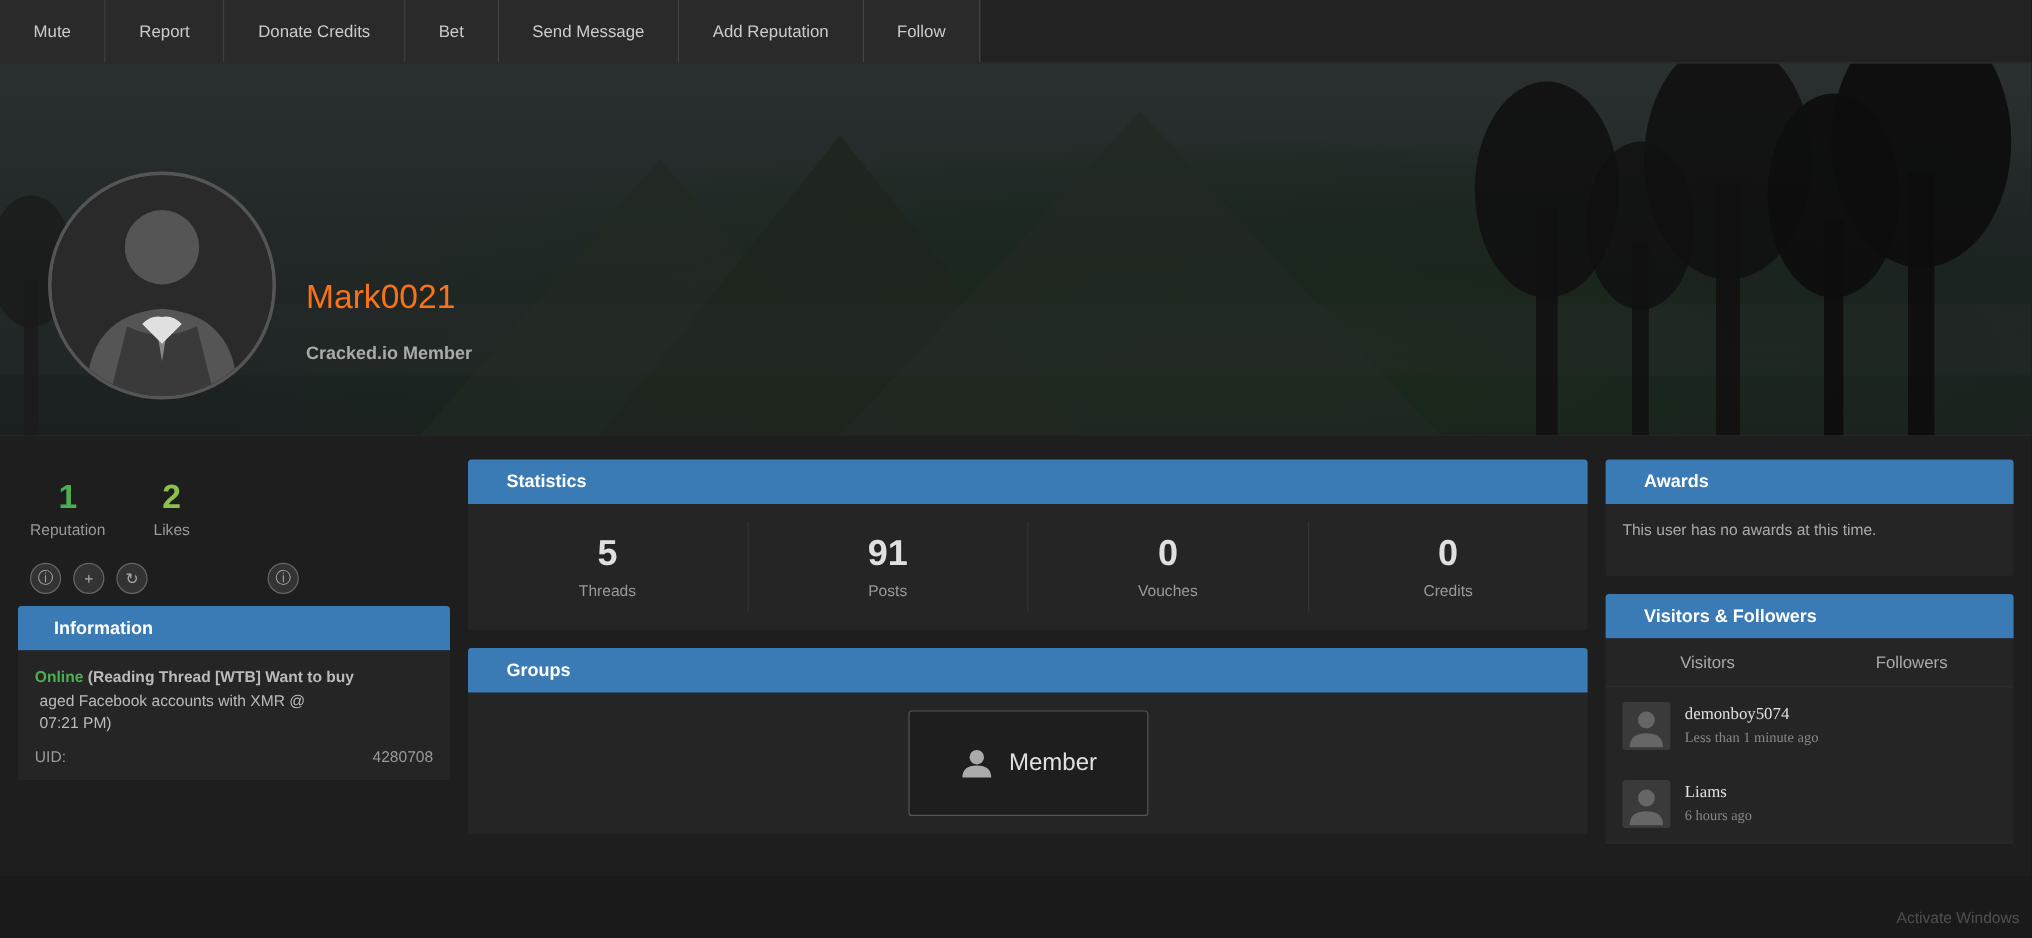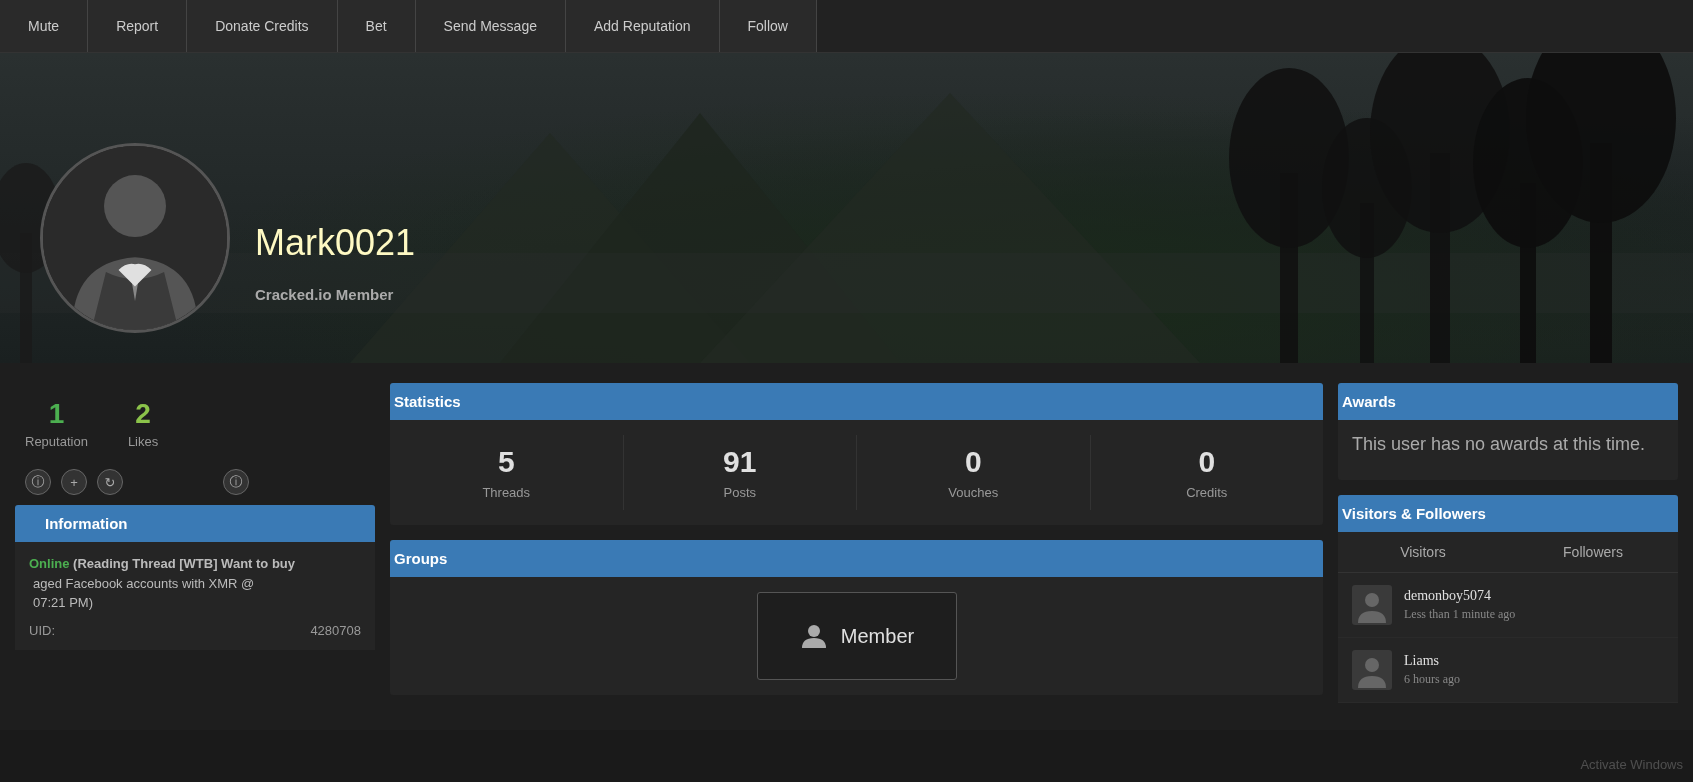--- a/index.html
+++ b/index.html
@@ -73,22 +73,22 @@
       width: 100%;
       height: 100%;
       background: #2a2a2a;
     }
     .profile-info {
       position: absolute;
       left: 255px;
       bottom: 60px;
     }
     .profile-name {
-      font-size: 36px;
-      color: #fef9c3;
+      font-size: 28px;
+      color: #f97316;
       font-weight: normal;
     }
     .profile-rank {
       font-size: 15px;
       color: #aaa;
       margin-top: 22px;
       font-weight: bold;
     }
 
     
@@ -186,21 +186,21 @@
       min-width: 0;
     }
     .stats-panel, .groups-panel {
       background: #252525;
       margin-bottom: 15px;
       border-radius: 3px;
     }
     .panel-header {
       background: #3a7ab5;
       color: #fff;
-      padding: 10px 4px;
+      padding: 10px 32px;
       font-size: 15px;
       font-weight: bold;
       border-radius: 3px 3px 0 0;
     }
     .stats-grid {
       display: flex;
       padding: 15px 0;
     }
     .stat-cell {
       flex: 1;
@@ -250,21 +250,21 @@
     }
 
     
     .right-sidebar {
       width: 340px;
       flex-shrink: 0;
     }
     .awards-body {
       background: #252525;
       padding: 14px;
-      font-size: 18px;
+      font-size: 13px;
       color: #aaa;
       border-radius: 0 0 3px 3px;
       min-height: 60px;
     }
     .visitors-panel {
       margin-top: 15px;
     }
     .visitors-tabs {
       display: flex;
       background: #252525;

